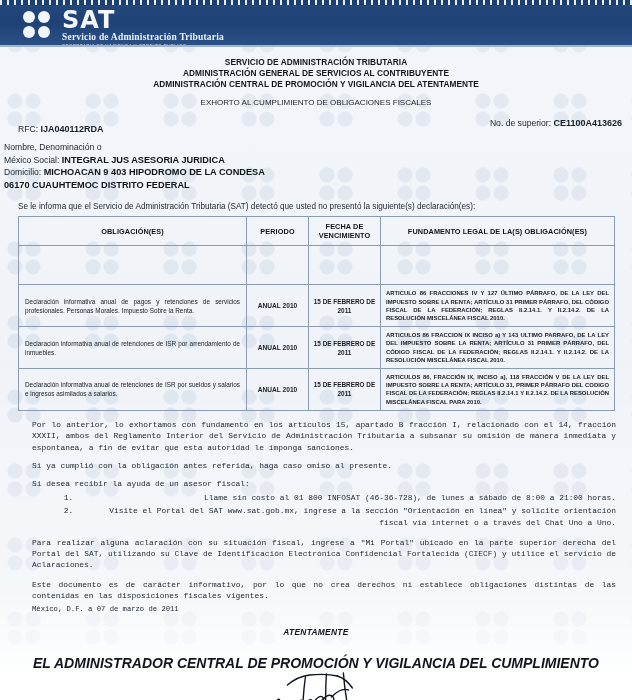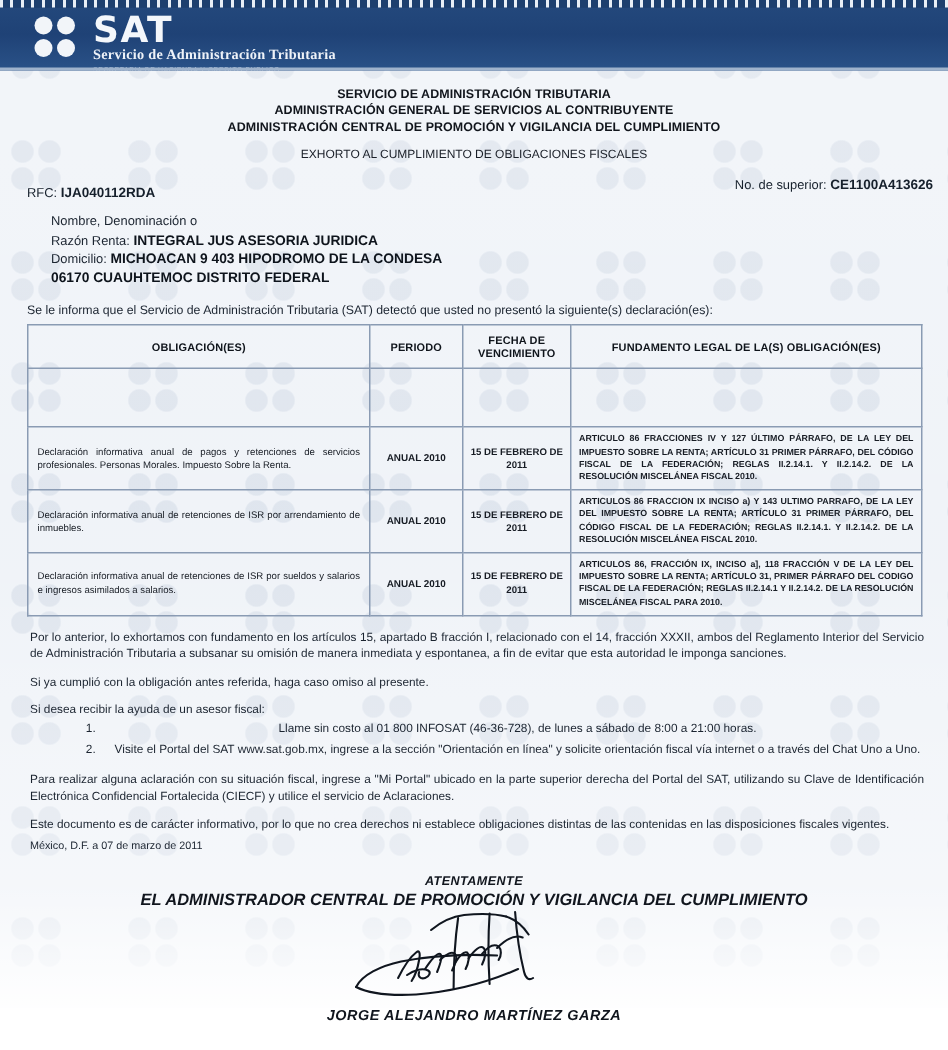--- a/index.html
+++ b/index.html
@@ -167,21 +167,21 @@
     position: absolute;
     right: 10px;
     top: 0;
     font-size: 8.6px;
     color: #16202c;
   }
   .rfc-right b { font-weight: bold; font-size: 9px; }
 
   .addr-block {
     margin-top: 10px;
-    padding-left: 34px;
+    padding-left: 4px;
     font-size: 8.6px;
     line-height: 12.6px;
     color: #1b2430;
   }
   .addr-block b { font-weight: bold; font-size: 9.2px; color: #0e141c; text-align: center; }
 
   .intro-line {
     margin-top: 11px;
     padding-left: 18px;
     font-size: 8.2px;
@@ -238,42 +238,43 @@
     font-size: 5.9px;
     line-height: 8.2px;
     text-align: justify;
     font-weight: bold;
     padding: 4px 5px;
     color: #171c24;
   }
 
   
   .body-wrap {
-    padding: 0 16px 0 20px;
+    padding: 0 16px 0 32px;
+    font-family: Liberation Mono, monospace;
   }
   p.para {
     margin: 8px 0 0 0;
     font-size: 7.9px;
     line-height: 11.4px;
     text-align: justify;
     color: #1b2430;
   }
   p.para.tight { margin-top: 7px; }
 
   ol.helplist {
     margin: 2px 0 0 0;
     padding-left: 46px;
     font-size: 7.9px;
     line-height: 11.6px;
     color: #1b2430;
   }
   ol.helplist li {
     margin-top: 2px;
     padding-left: 8px;
-    text-align: center;
+    text-align: right;
   }
 
   .date-line {
     margin-top: 3px;
     font-size: 7.2px;
     color: #1b2430;
   }
 
   
   .sign-block {
@@ -281,24 +282,24 @@
     text-align: center;
   }
   .sign-aten {
     font-size: 8.4px;
     font-weight: bold;
     font-style: italic;
     letter-spacing: 0.3px;
     color: #11161e;
   }
   .sign-role {
-    font-size: 11px;
+    font-size: 14px;
     font-weight: bold;
     font-style: italic;
-    margin-top: 2px;
+    margin-top: 18px;
     color: #11161e;
   }
   .sign-area {
     position: relative;
     height: 66px;
     margin-top: 2px;
   }
   .sign-svg {
     position: absolute;
     left: 50%;
@@ -336,32 +337,32 @@
       <div class="logo-sub1">Servicio de Administración Tributaria</div>
       <div class="logo-sub2">SECRETARIA DE HACIENDA Y CREDITO PUBLICO</div>
     </div>
   </div>
 
   <div class="content">
 
     <div class="title-block">
       <div class="title-line">SERVICIO DE ADMINISTRACIÓN TRIBUTARIA</div>
       <div class="title-line">ADMINISTRACIÓN GENERAL DE SERVICIOS AL CONTRIBUYENTE</div>
-      <div class="title-line">ADMINISTRACIÓN CENTRAL DE PROMOCIÓN Y VIGILANCIA DEL CUMPLIMIENTO</div>
+      <div class="title-line">ADMINISTRACIÓN CENTRAL DE PROMOCIÓN Y VIGILANCIA DEL ATENTAMENTE</div>
       <div class="title-sub">EXHORTO AL CUMPLIMIENTO DE OBLIGACIONES FISCALES</div>
     </div>
 
     <div class="rfc-row">
       <span class="rfc-left"><span>RFC:</span> <b>IJA040112RDA</b></span>
       <span class="rfc-right"><span>No. de superior:</span> <b>CE1100A413626</b></span>
     </div>
 
     <div class="addr-block">
       <div>Nombre, Denominación o</div>
-      <div><span>Razón Renta:</span> <b>INTEGRAL JUS ASESORIA JURIDICA</b></div>
+      <div><span>México Social:</span> <b>INTEGRAL JUS ASESORIA JURIDICA</b></div>
       <div><span>Domicilio:</span> <b>MICHOACAN 9 403 HIPODROMO DE LA CONDESA</b></div>
       <div><b>06170  CUAUHTEMOC DISTRITO FEDERAL</b></div>
     </div>
 
     <div class="intro-line">Se le informa que el Servicio de Administración Tributaria (SAT) detectó que usted no presentó la siguiente(s) declaración(es):</div>
 
     <table class="obl">
       <colgroup>
         <col class="col-obl">
           <col class="col-per">

